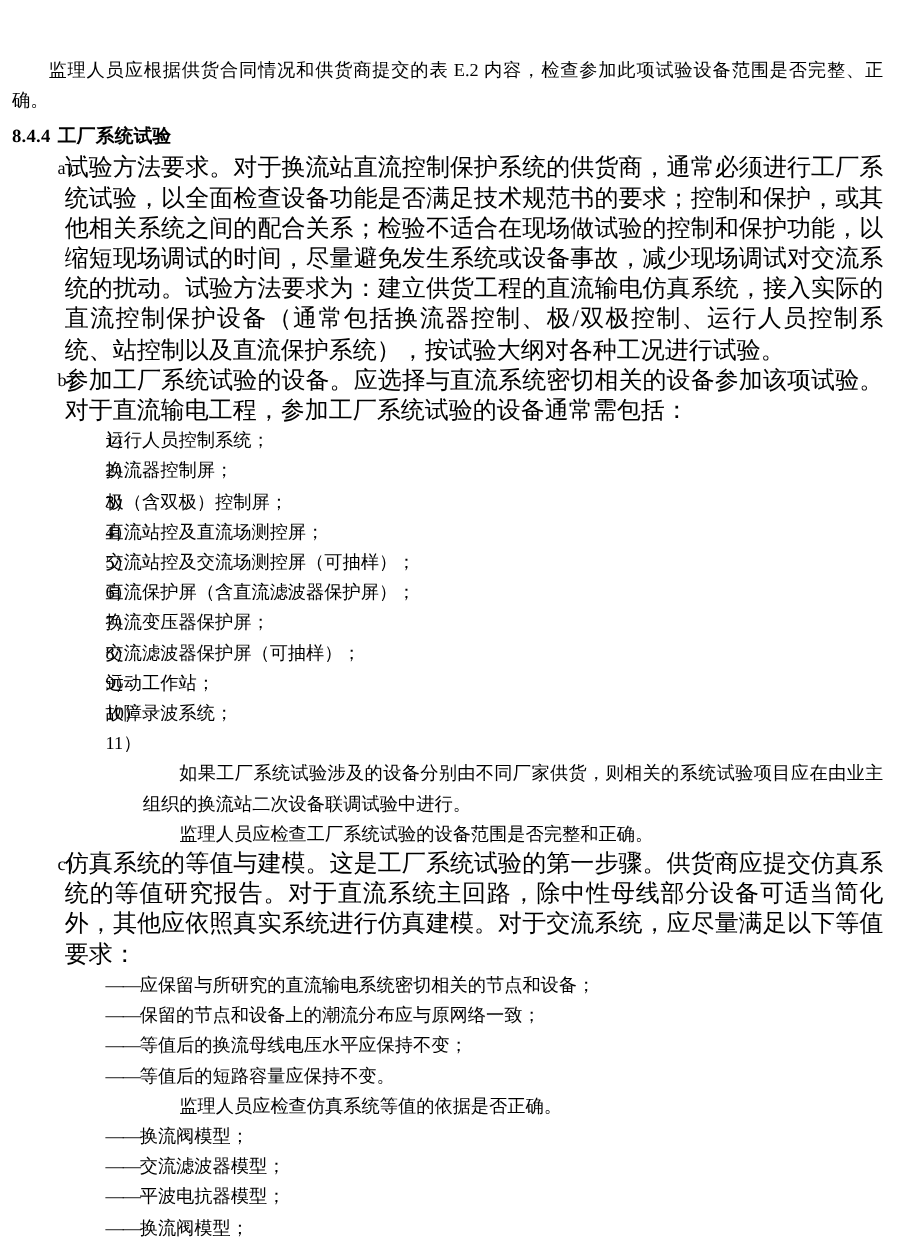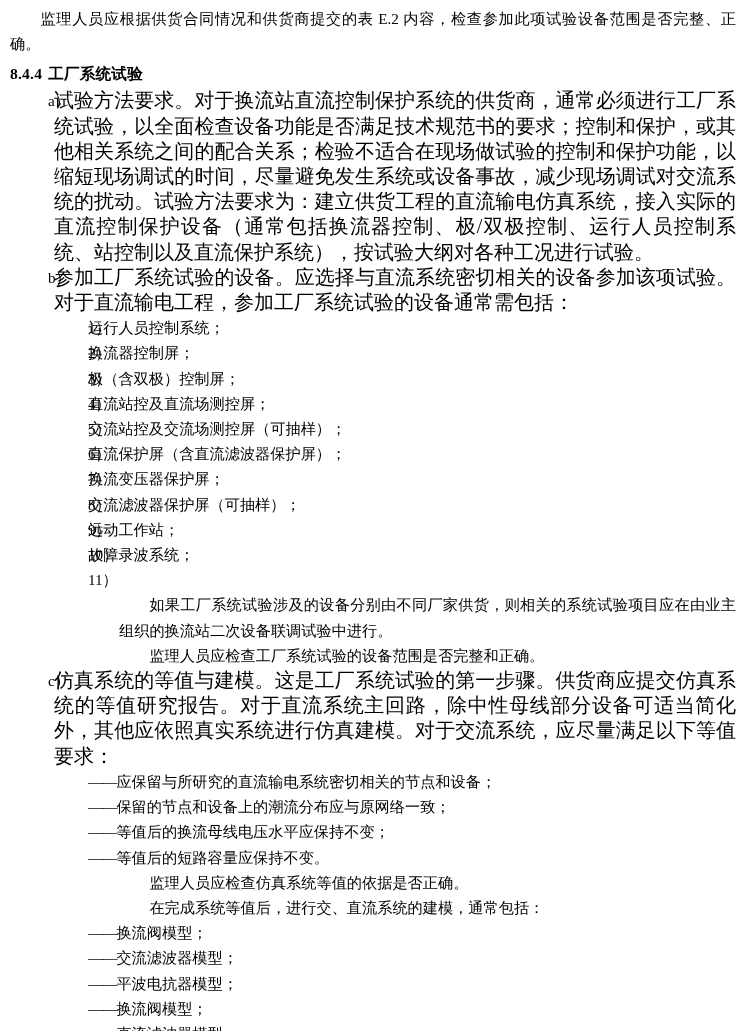--- a/index.html
+++ b/index.html
@@ -22,20 +22,21 @@
   }
   .para {
     font-size: 15.2px;
     line-height: 25.2px;
     text-align: justify;
     text-justify: inter-ideograph;
     margin: 0;
   }
   .intro {
     text-indent: 2em;
+    margin-top: 40px;
   }
   .heading {
     font-size: 15.6px;
     line-height: 27px;
     font-weight: bold;
     margin: 4px 0 1px 0;
     letter-spacing: 0.2px;
   }
   .heading .htext {
     margin-left: 6px;
@@ -172,21 +173,20 @@
     <div class="marker">c）</div>
     <div class="body">仿真系统的等值与建模。这是工厂系统试验的第一步骤。供货商应提交仿真系统的等值研究报告。对于直流系统主回路，除中性母线部分设备可适当简化外，其他应依照真实系统进行仿真建模。对于交流系统，应尽量满足以下等值要求：</div>
   </div>
 
   <div class="dash"><span class="dmark">——</span><span>应保留与所研究的直流输电系统密切相关的节点和设备；</span></div>
   <div class="dash"><span class="dmark">——</span><span>保留的节点和设备上的潮流分布应与原网络一致；</span></div>
   <div class="dash"><span class="dmark">——</span><span>等值后的换流母线电压水平应保持不变；</span></div>
   <div class="dash"><span class="dmark">——</span><span>等值后的短路容量应保持不变。</span></div>
 
   <p class="subpara">监理人员应检查仿真系统等值的依据是否正确。</p>
-  <p class="subpara">在完成系统等值后，进行交、直流系统的建模，通常包括：</p>
 
   <div class="dash"><span class="dmark">——</span><span>换流阀模型；</span></div>
   <div class="dash"><span class="dmark">——</span><span>交流滤波器模型；</span></div>
   <div class="dash"><span class="dmark">——</span><span>平波电抗器模型；</span></div>
   <div class="dash"><span class="dmark">——</span><span>换流阀模型；</span></div>
   <div class="dash"><span class="dmark">——</span><span>直流滤波器模型；</span></div>
   <div class="dash"><span class="dmark">——</span><span>直流线路模型；</span></div>
 
 </div>
 

